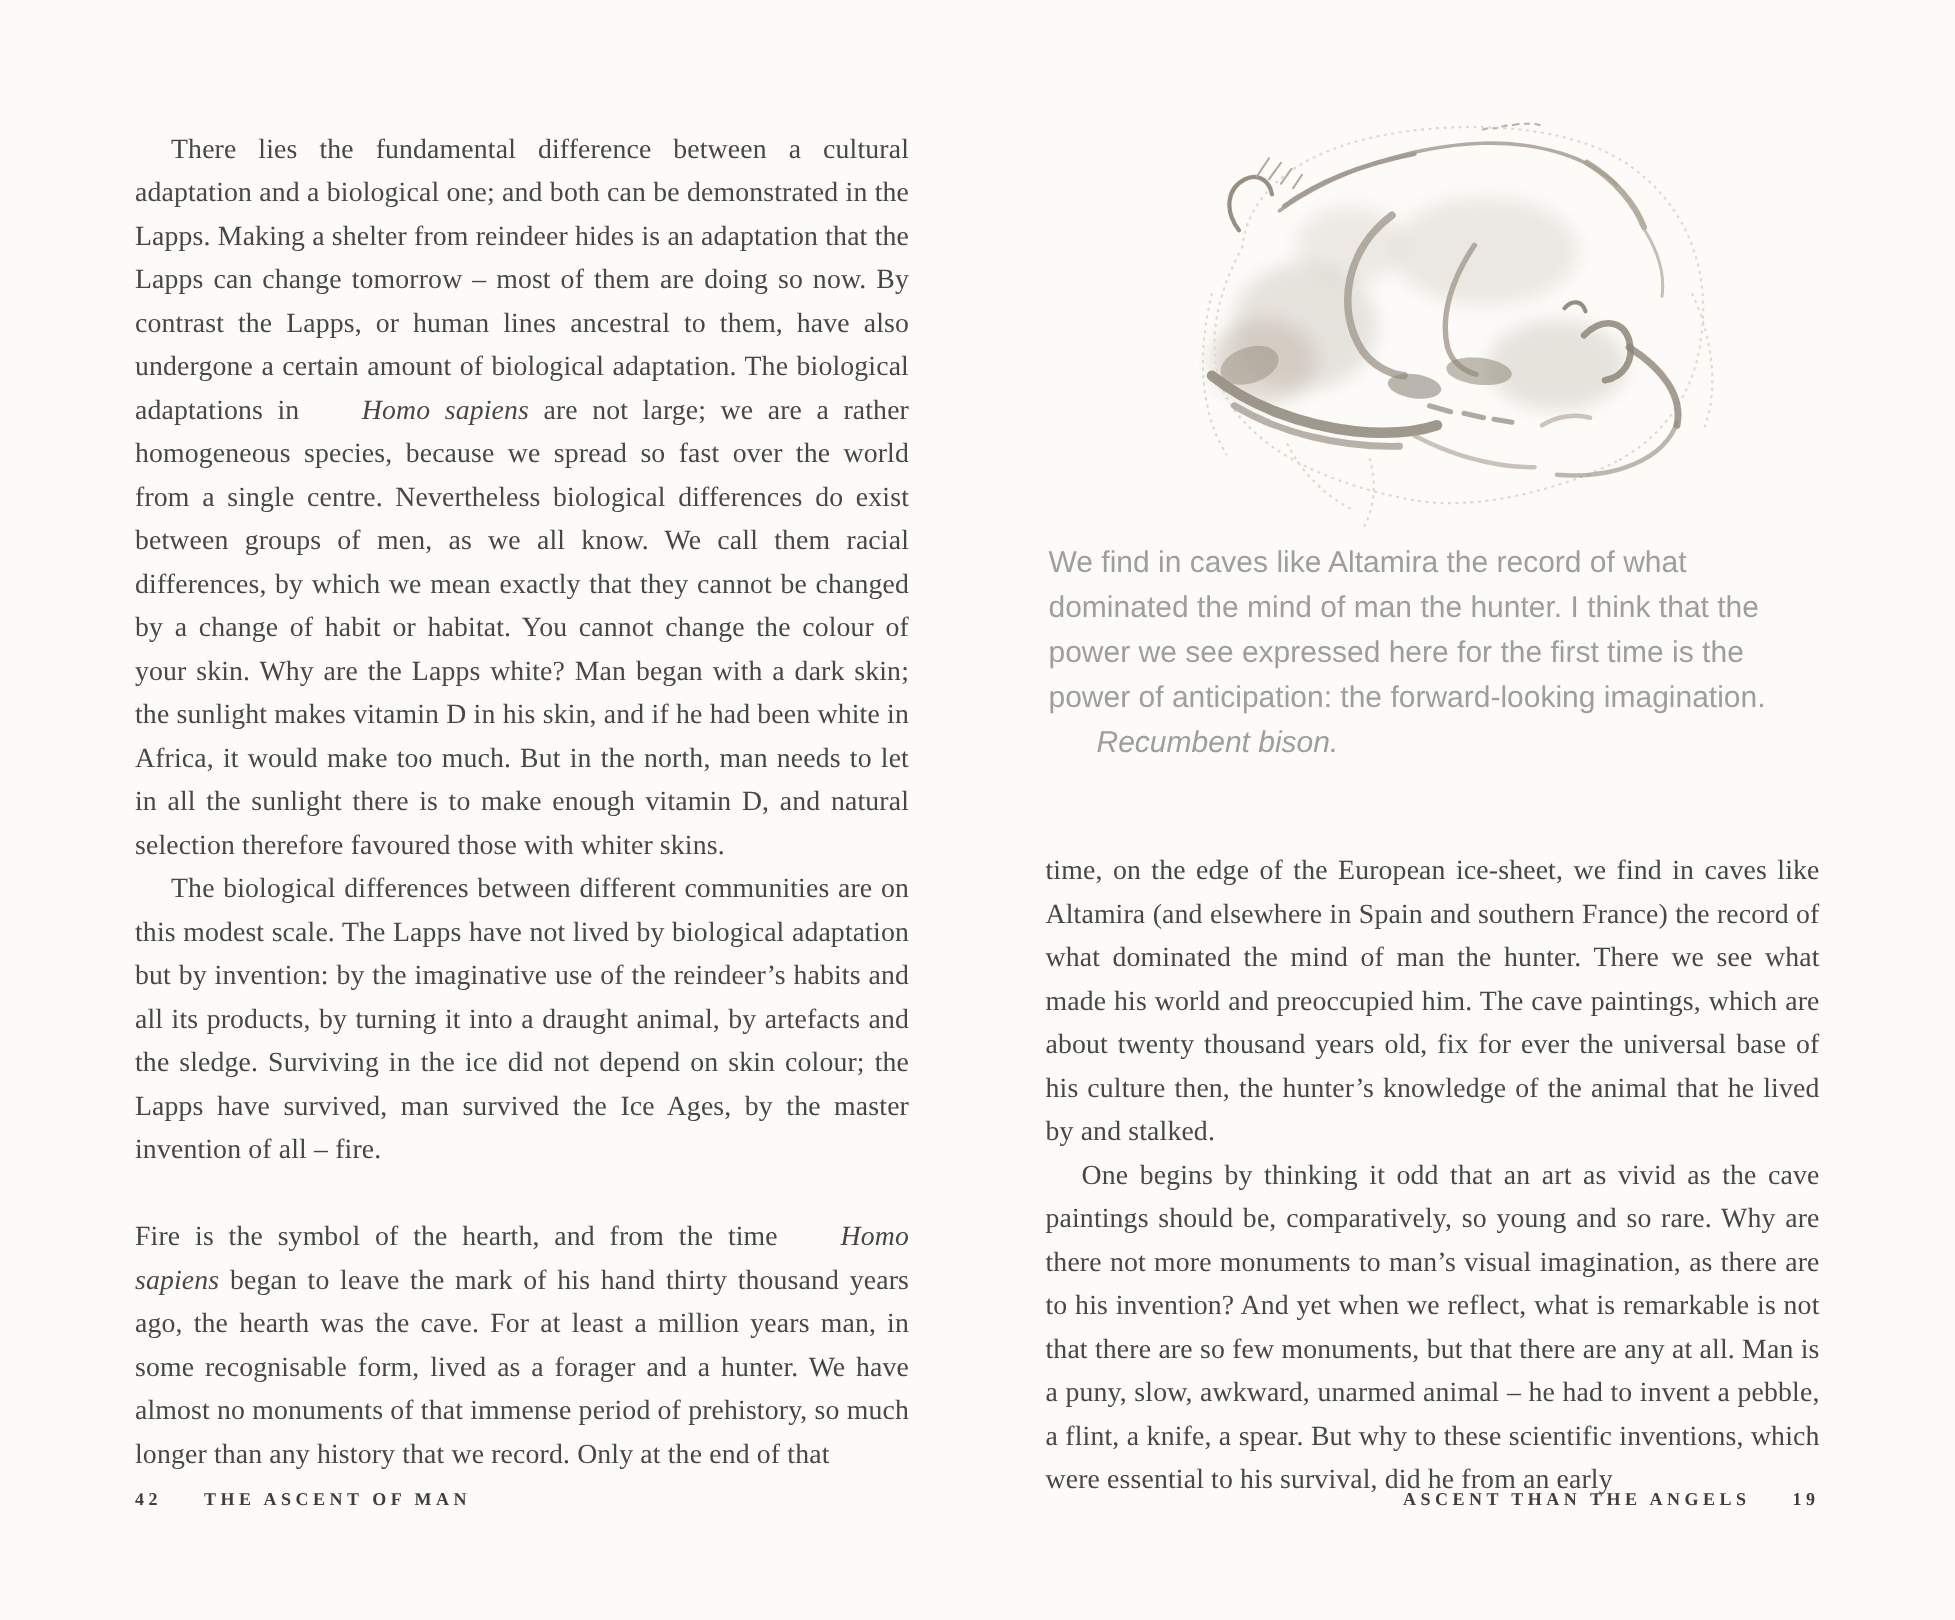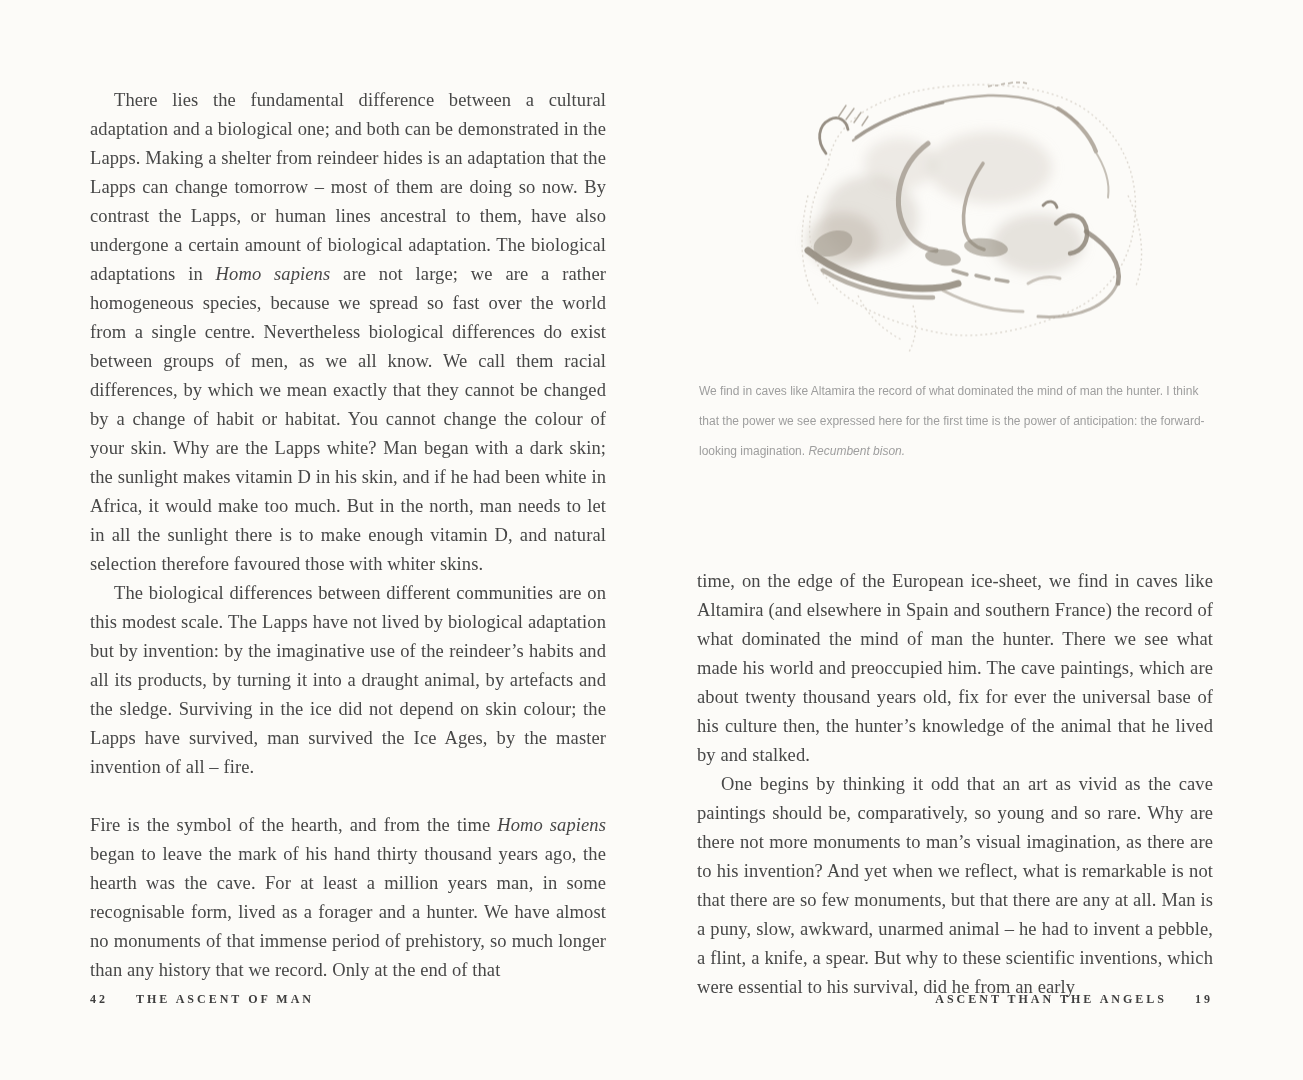--- a/index.html
+++ b/index.html
@@ -11,27 +11,27 @@
   .text-col{
     position:absolute;
     color:#474747;
     font-size:18.5px;
     line-height:29px;
     letter-spacing:0.1px;
   }
   .para{margin:0;text-align:justify;}
   .para.indent{text-indent:24px;}
   .para.section-gap{margin-top:29px;}
-  .para em, .caption em{font-style:italic;}
+  .para em, .caption em{font-style:italic;margin-left:32px;}
   #left-col{left:90px;top:86px;width:516px;}
   #right-col{left:697px;top:567px;width:516px;}
   .caption{
-    position:absolute;left:699px;top:376px;width:515px;
+    position:absolute;left:699px;top:360px;width:515px;
     font-family:"Liberation Sans", sans-serif;
-    font-size:12px;line-height:30px;color:#9e9e9e;
+    font-size:20px;line-height:30px;color:#9e9e9e;
     text-align:left;
   }
   .footer{
     position:absolute;top:992px;
     font-family:"Liberation Serif", serif;
     font-weight:bold;font-size:12px;letter-spacing:3px;color:#3e3e3e;
   }
   .footer-left{left:90px;width:516px;text-align:left;}
   .footer-right{left:697px;width:516px;text-align:right;}
   .num-left{margin-right:28px;}

